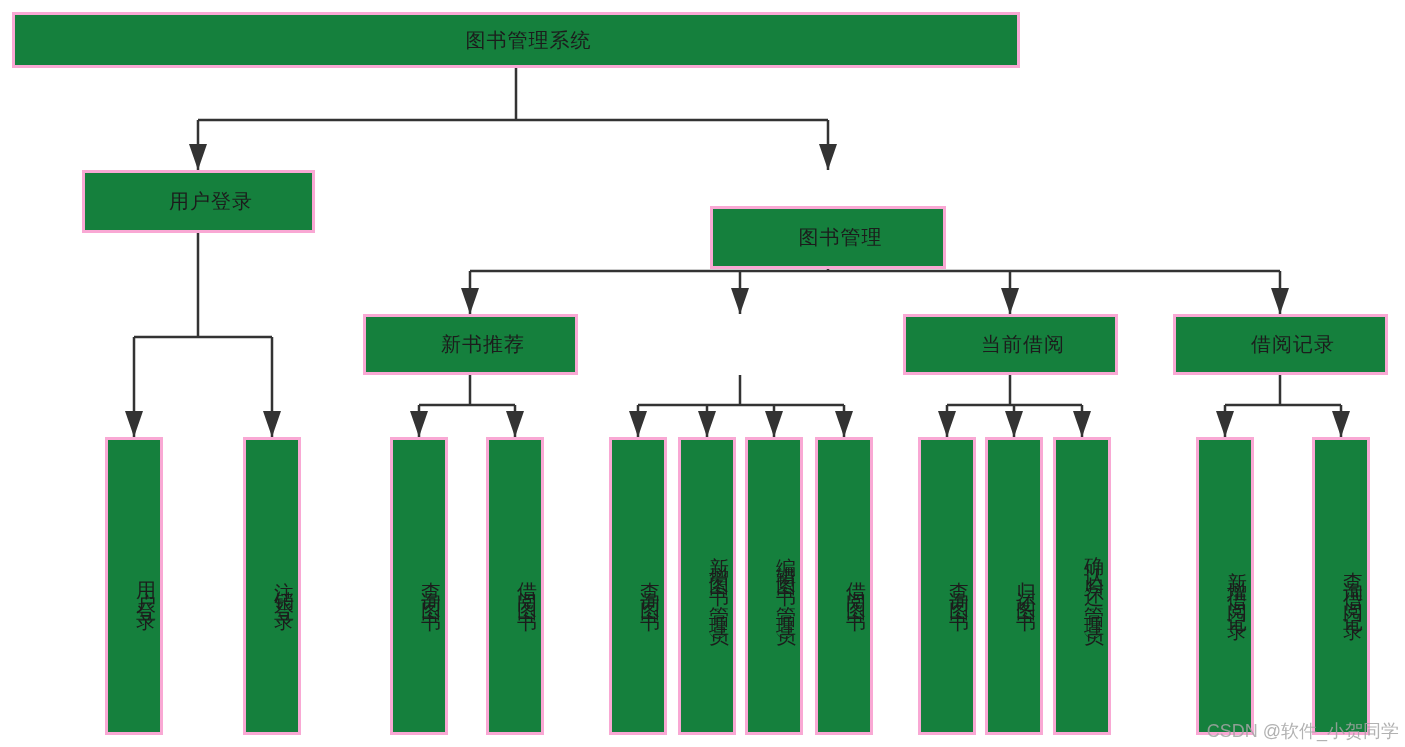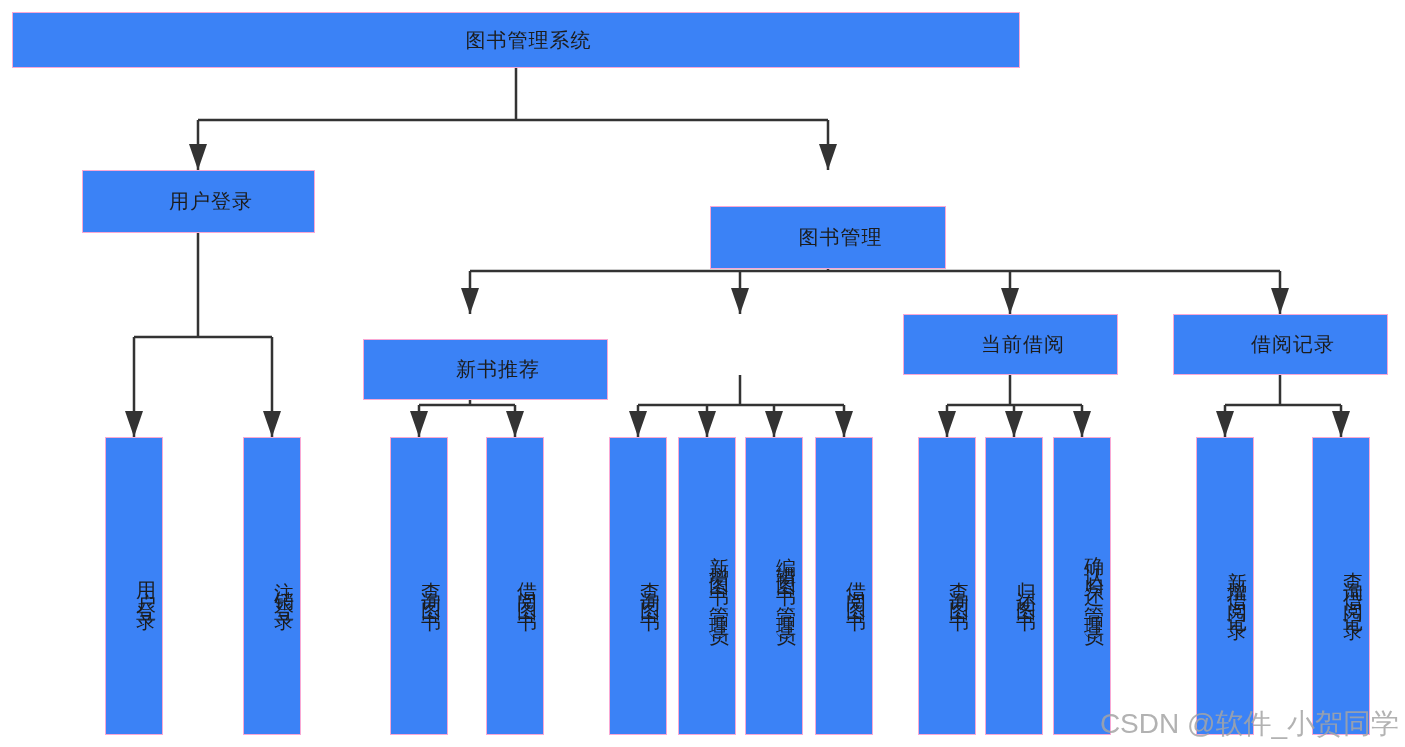--- a/index.html
+++ b/index.html
@@ -12,22 +12,22 @@
     font-family: "Liberation Sans", sans-serif;
   }
   #connectors {
     position: absolute;
     left: 0; top: 0;
     width: 1405px; height: 747px;
     z-index: 1;
   }
   .node {
     position: absolute;
-    background: #3b82f6;
-    border: 1px solid #f9a8d4;
+    background: #15803d;
+    border: 3px solid #f9a8d4;
     box-sizing: border-box;
     display: flex;
     align-items: center;
     justify-content: center;
     color: #1c1c1c;
     z-index: 2;
     padding-left: 25px;
   }
   .hnode {
     font-size: 20px;
@@ -38,21 +38,21 @@
     writing-mode: vertical-rl;
     text-orientation: mixed;
     font-size: 20px;
     letter-spacing: 10px;
     line-height: 1;
   }
   .watermark {
     position: absolute;
     right: 6px;
     bottom: 4px;
-    font-size: 28px;
+    font-size: 18px;
     color: rgba(165, 165, 165, 0.85);
     z-index: 5;
     white-space: nowrap;
   }
 </style>
 </head>
 <body>
 
 <div id="canvas">
 
@@ -86,21 +86,21 @@
       <polygon points="1216,411 1234,411 1225,437"></polygon>
       <polygon points="1332,411 1350,411 1341,437"></polygon>
     </g>
   </svg>
 
   <div class="node hnode" style="left:12px; top:12px; width:1008px; height:56px;">图书管理系统</div>
 
   <div class="node hnode" style="left:82px; top:170px; width:233px; height:63px;">用户登录</div>
   <div class="node hnode" style="left:710px; top:170px; width:236px; height:63px;margin-top:36px;">图书管理</div>
 
-  <div class="node hnode" style="left:363px; top:314px; width:245px; height:61px;margin-top:25px;">新书推荐</div>
+  <div class="node hnode" style="left:363px; top:314px; width:215px; height:61px;">新书推荐</div>
   <div class="node hnode" style="left:903px; top:314px; width:215px; height:61px;">当前借阅</div>
   <div class="node hnode" style="left:1173px; top:314px; width:215px; height:61px;">借阅记录</div>
 
   <div class="node vnode" style="left:105px; top:437px; width:58px; height:298px;">用户登录</div>
   <div class="node vnode" style="left:243px; top:437px; width:58px; height:298px;">注销登录</div>
 
   <div class="node vnode" style="left:390px; top:437px; width:58px; height:298px;">查询图书</div>
   <div class="node vnode" style="left:486px; top:437px; width:58px; height:298px;">借阅图书</div>
 
   <div class="node vnode" style="left:609px; top:437px; width:58px; height:298px;">查询图书</div>

